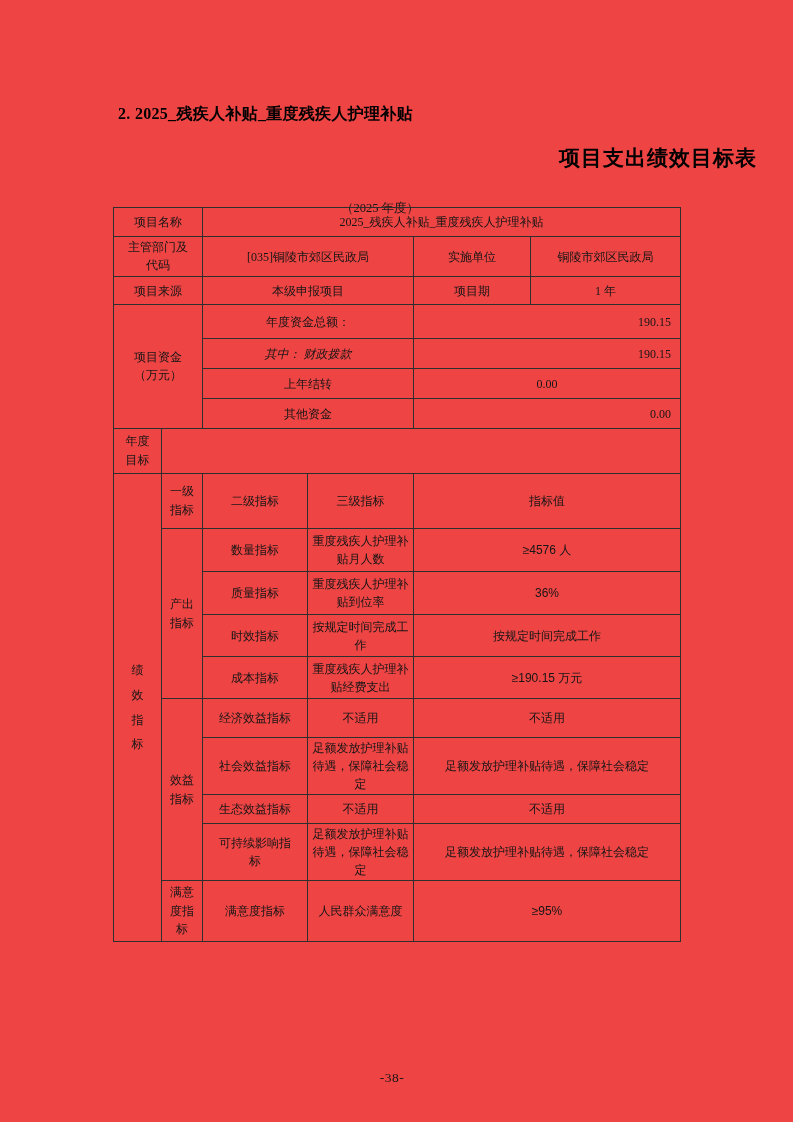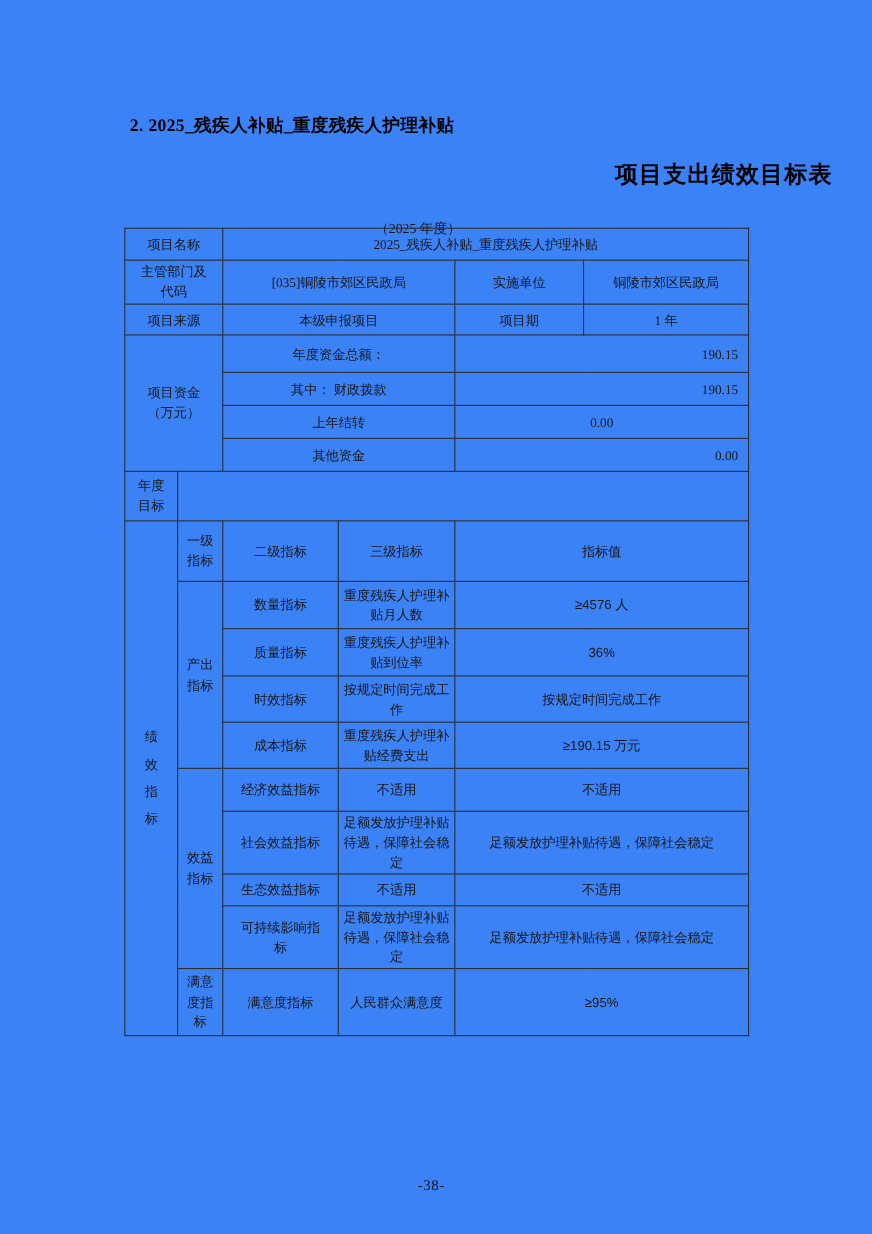--- a/index.html
+++ b/index.html
@@ -1,21 +1,21 @@
 <!DOCTYPE html>
 <html><head>
 <meta charset="utf-8">
 <style>
   html,body{margin:0;padding:0;background:#888;}
   *{box-sizing:border-box;}
   .page{
     position:relative;
     width:793px;height:1122px;
     margin:0 auto;
-    background:#3b82f6;
+    background:#ef4444;
     font-family:"Liberation Serif","DejaVu Serif",serif;
     color:#161616;
     overflow:hidden;
   }
   .doc-heading{
     position:absolute;left:118px;top:104px;
     font-size:16px;font-weight:bold;color:#000;
     letter-spacing:0.3px;
   }
   .doc-title{
@@ -47,21 +47,21 @@
   tr.r8{height:45px;} tr.r9{height:55px;}
   tr.r10{height:43px;} tr.r11{height:43px;} tr.r12{height:42px;} tr.r13{height:42px;}
   tr.r14{height:39px;} tr.r15{height:41px;} tr.r16{height:29px;} tr.r17{height:42px;}
   tr.r18{height:61px;}
   
   td.line2 span{display:block;line-height:1.45;}
   td .w2{display:inline-block;max-width:2.2em;line-height:1.55;}
   td .w65{display:inline-block;max-width:6.6em;line-height:1.5;}
   td.vert span{display:inline-block;width:1.05em;line-height:2.05;letter-spacing:0;}
   td.fund-label{text-align:left;padding-left:14px;}
-  td.fund-label2{text-align:left;padding-left:30px;}
+  td.fund-label2{text-align:left;padding-left:30px;font-style:italic;}
   td.fund-val{font-size:12.5px;}
   td.fund-val.right{text-align:right;padding-right:9px;}
   td.lv3{font-size:10.5px;line-height:1.8;}
   td.lv3 span{white-space:pre-line;}
   td.val-txt{font-size:10.5px;}
   td.val-num{font-family:"Liberation Sans","DejaVu Sans",sans-serif;font-size:11px;}
   .page-number{
     position:absolute;left:0;top:1070px;width:784px;
     text-align:center;font-size:13.5px;letter-spacing:0.5px;
   }

